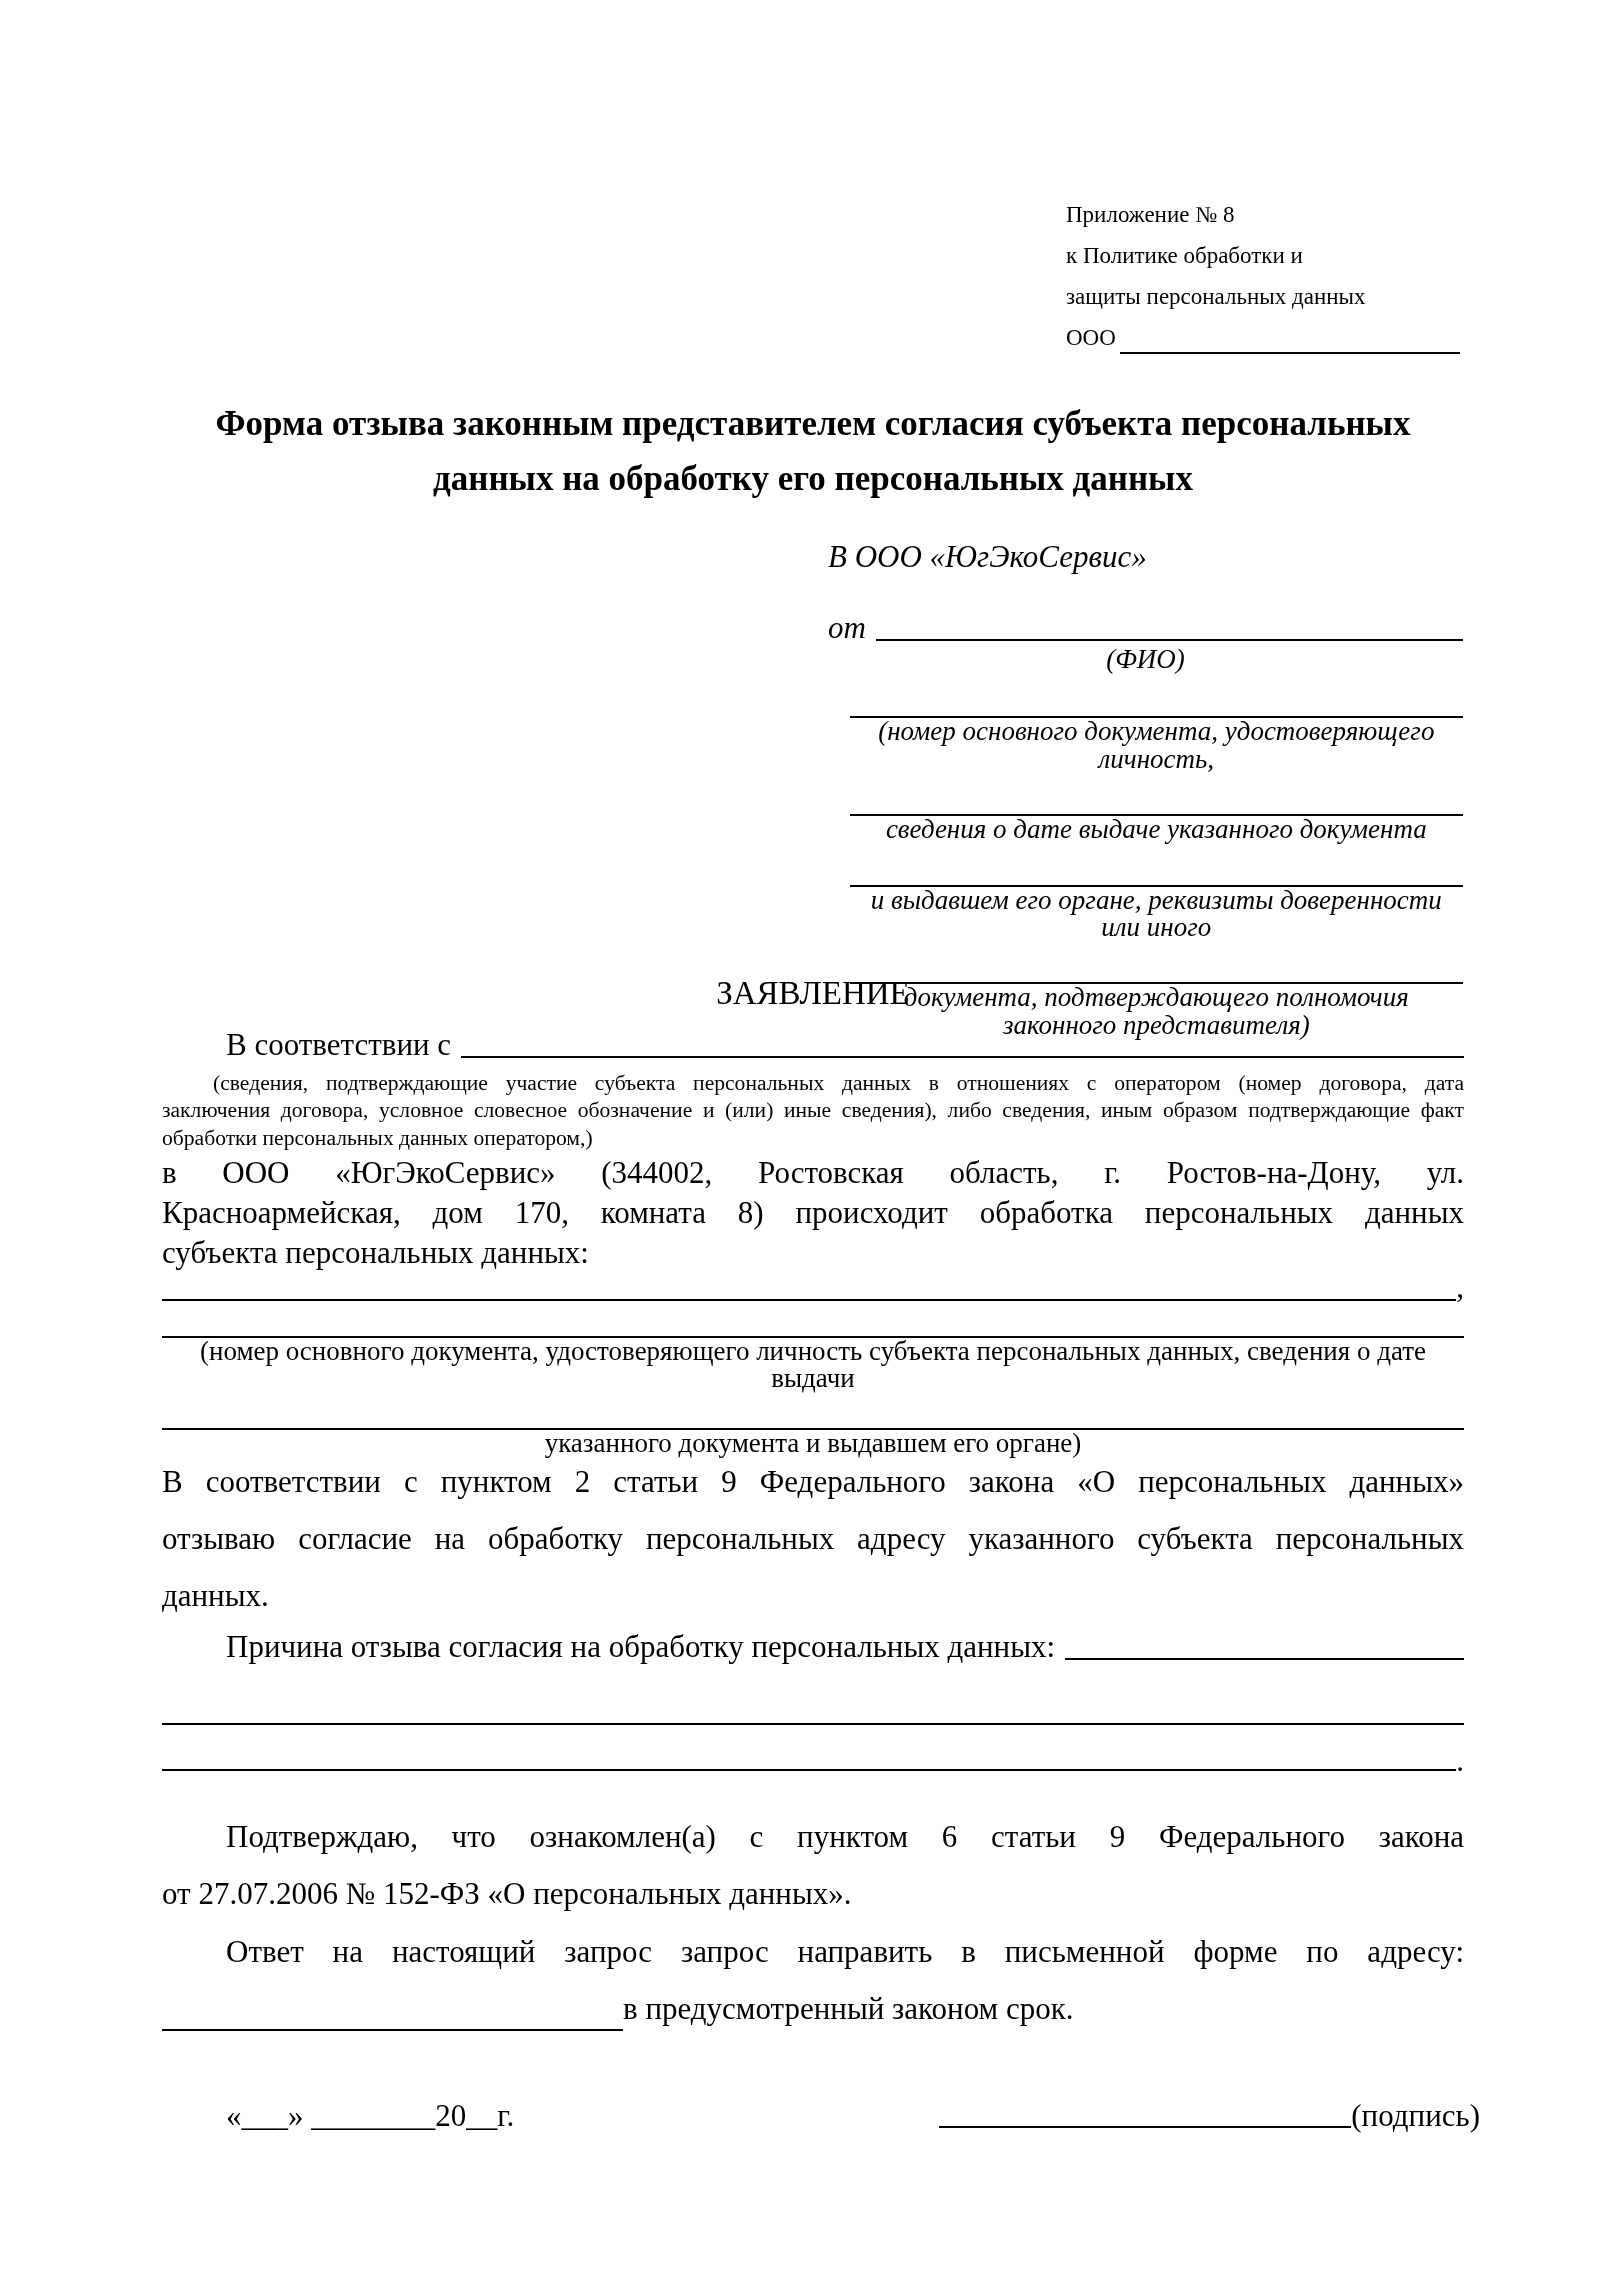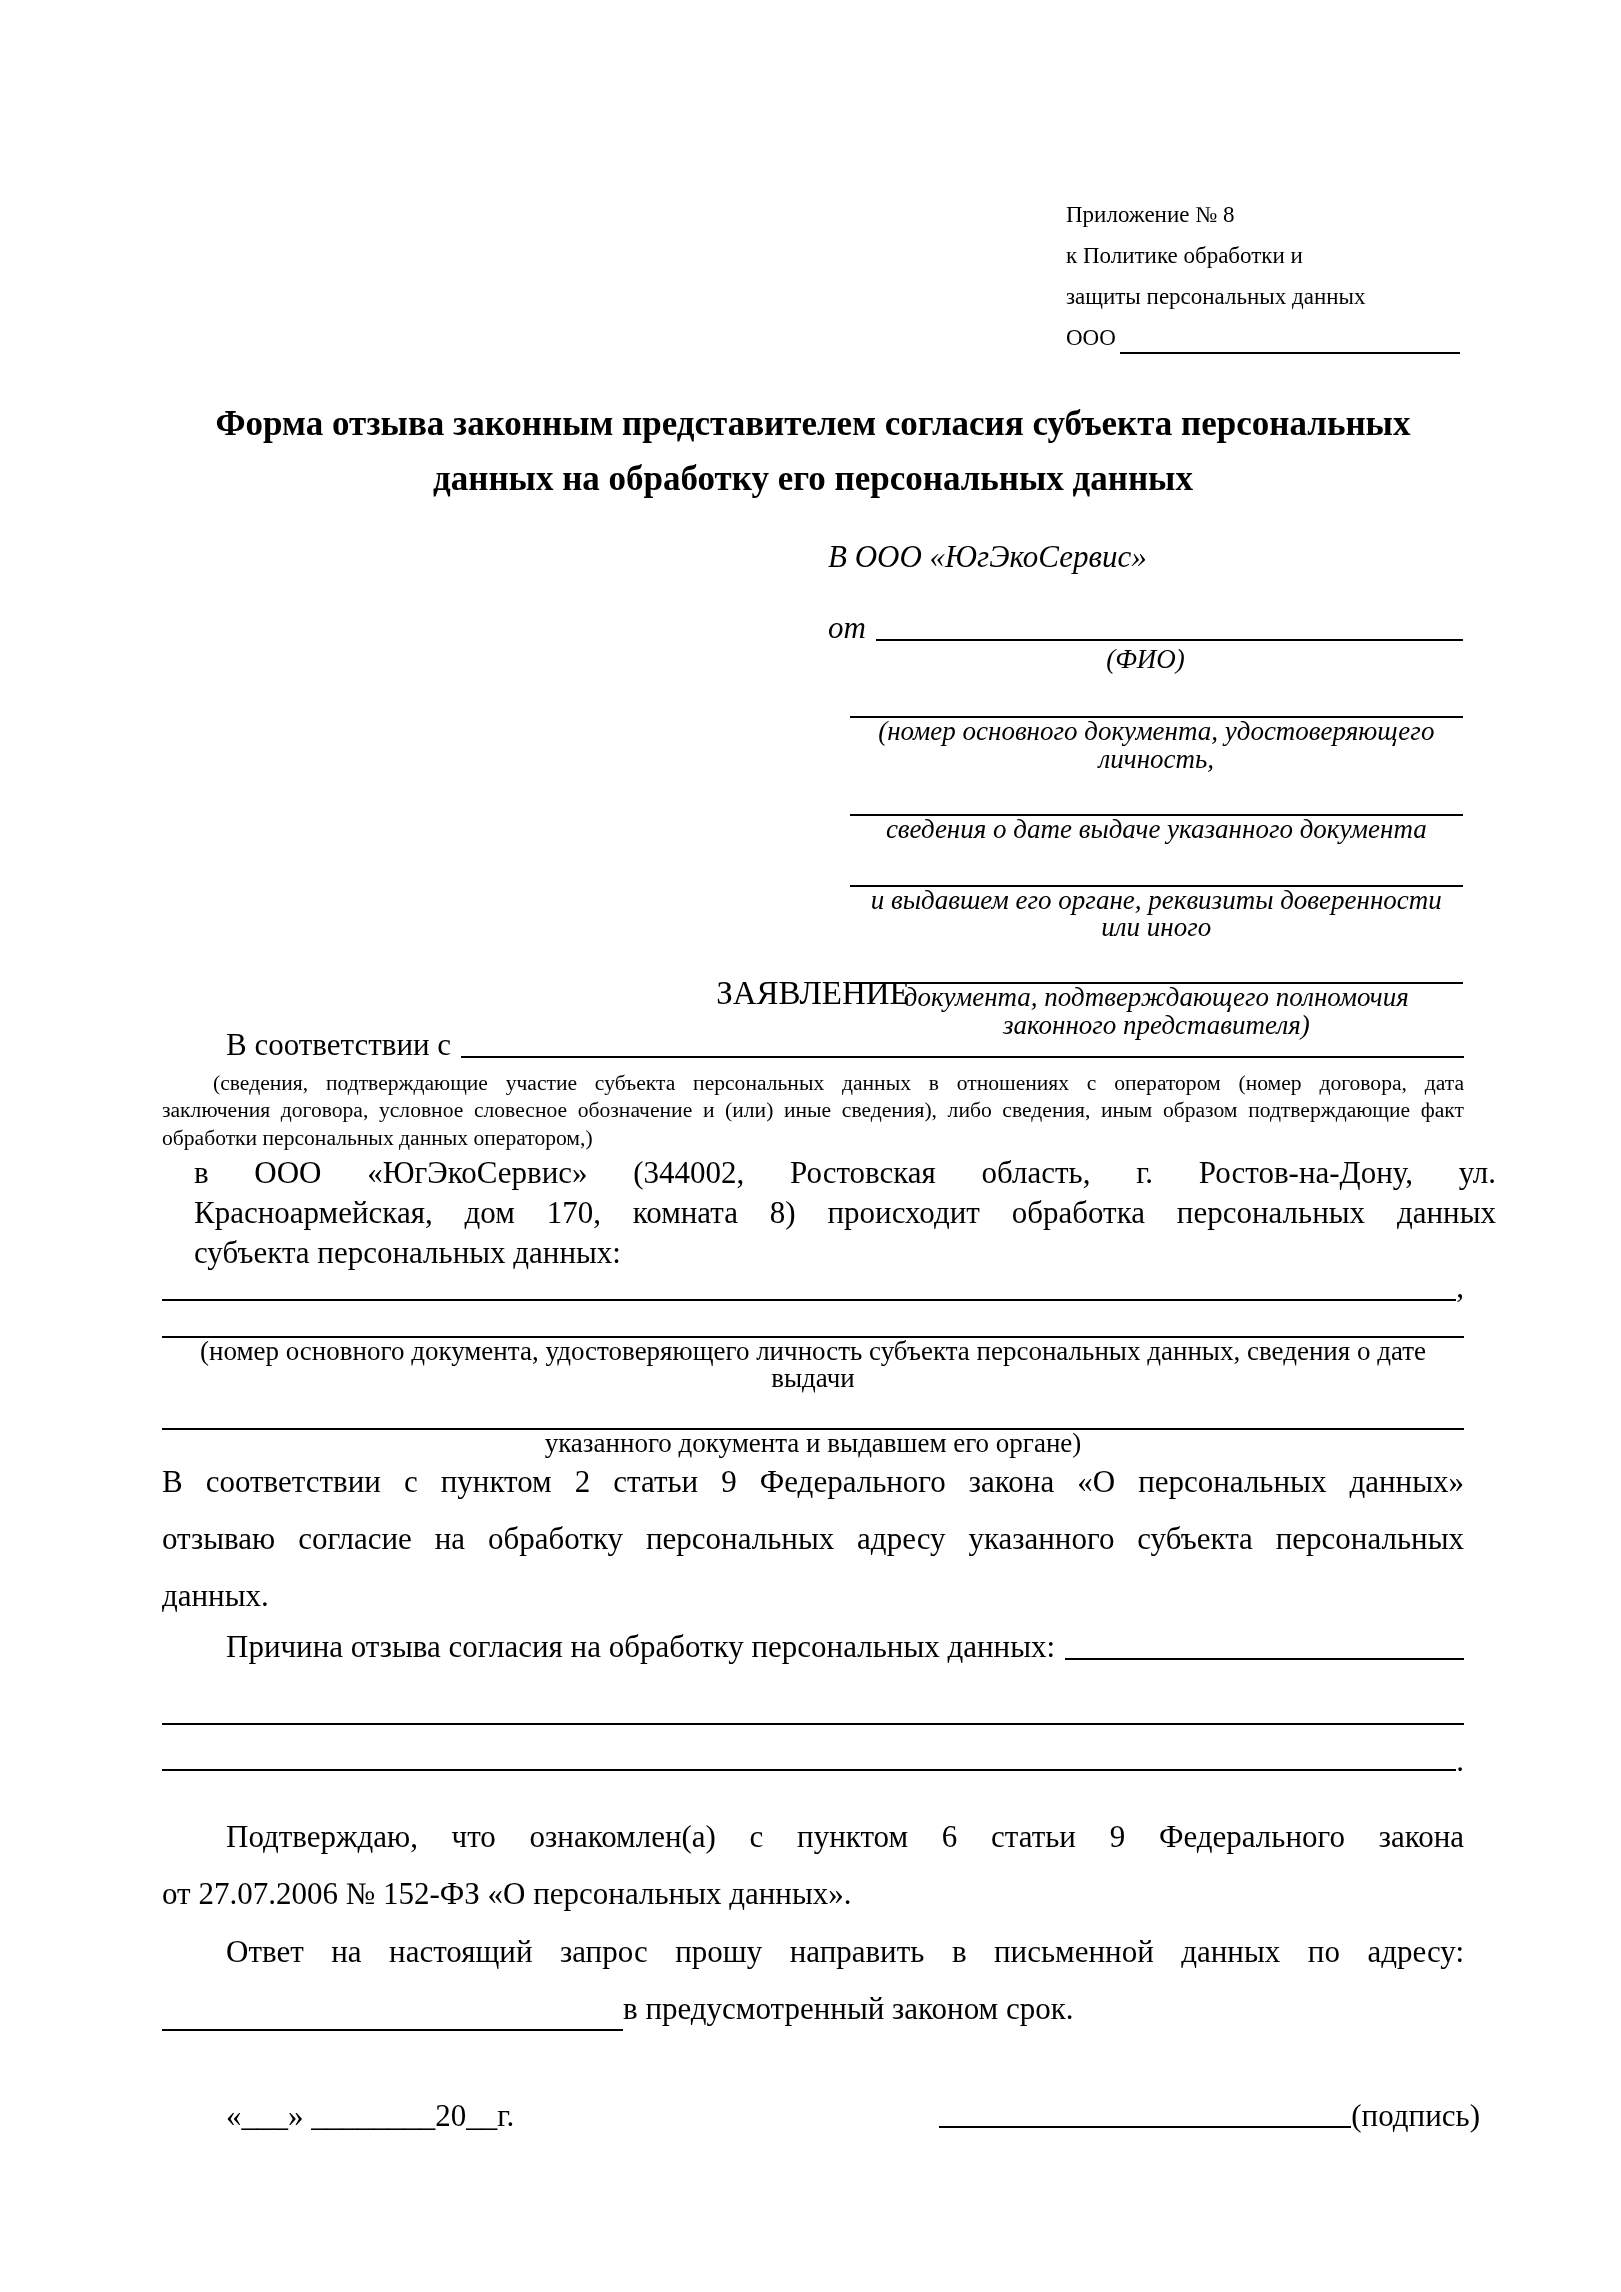--- a/index.html
+++ b/index.html
@@ -30,21 +30,21 @@
 
   .stmt-heading { left:162px; top:974px; width:1302px; text-align:center;
                   font-size:33px; line-height:39px; }
 
   .intro-row { left:162px; top:1027px; width:1302px; font-size:31px; }
   .intro-row .lbl { padding-left:64px; }
 
   .intro-cap { left:162px; top:1070px; width:1302px; font-size:21.6px; line-height:27.4px; }
   .intro-cap .jline:first-child { text-indent:51px; }
 
-  .operator-para { left:162px; top:1153px; width:1302px; font-size:31px; line-height:40px;margin-left:32px; }
+  .operator-para { left:162px; top:1153px; width:1302px; font-size:31px; line-height:40px; }
 
   .subject-block { left:162px; top:1272px; width:1302px; font-size:31px; }
   .subject-block .u1 { height:19.6px; }
   .subject-block .u2 { height:35px; }
   .subject-block .comma { line-height:29px; }
 
   .withdrawal-para { left:162px; top:1453px; width:1302px; font-size:31px; line-height:57px; }
 
   .reason-row { left:162px; top:1629px; width:1302px; font-size:31px; }
   .reason-row .lbl { padding-left:64px; }
@@ -161,21 +161,21 @@
       <span>.</span>
     </div>
   </div>
 
   <div class="abs confirm-para">
     <div class="jline">Подтверждаю, что ознакомлен(а) с пунктом 6 статьи 9 Федерального закона</div>
     <div class="lline">от 27.07.2006 № 152-ФЗ «О персональных данных».</div>
   </div>
 
   <div class="abs reply-para">
-    <div class="jline">Ответ на настоящий запрос прошу направить в письменной данных по адресу:</div>
+    <div class="jline">Ответ на настоящий запрос запрос направить в письменной форме по адресу:</div>
     <div class="reply-row">
       <span class="short-line"></span>
       <span>в предусмотренный законом срок.</span>
     </div>
   </div>
 
   <div class="abs footer-row">
     <span class="date">«___» ________20__г.</span>
     <span class="sig">
       <span class="sig-line"></span>

